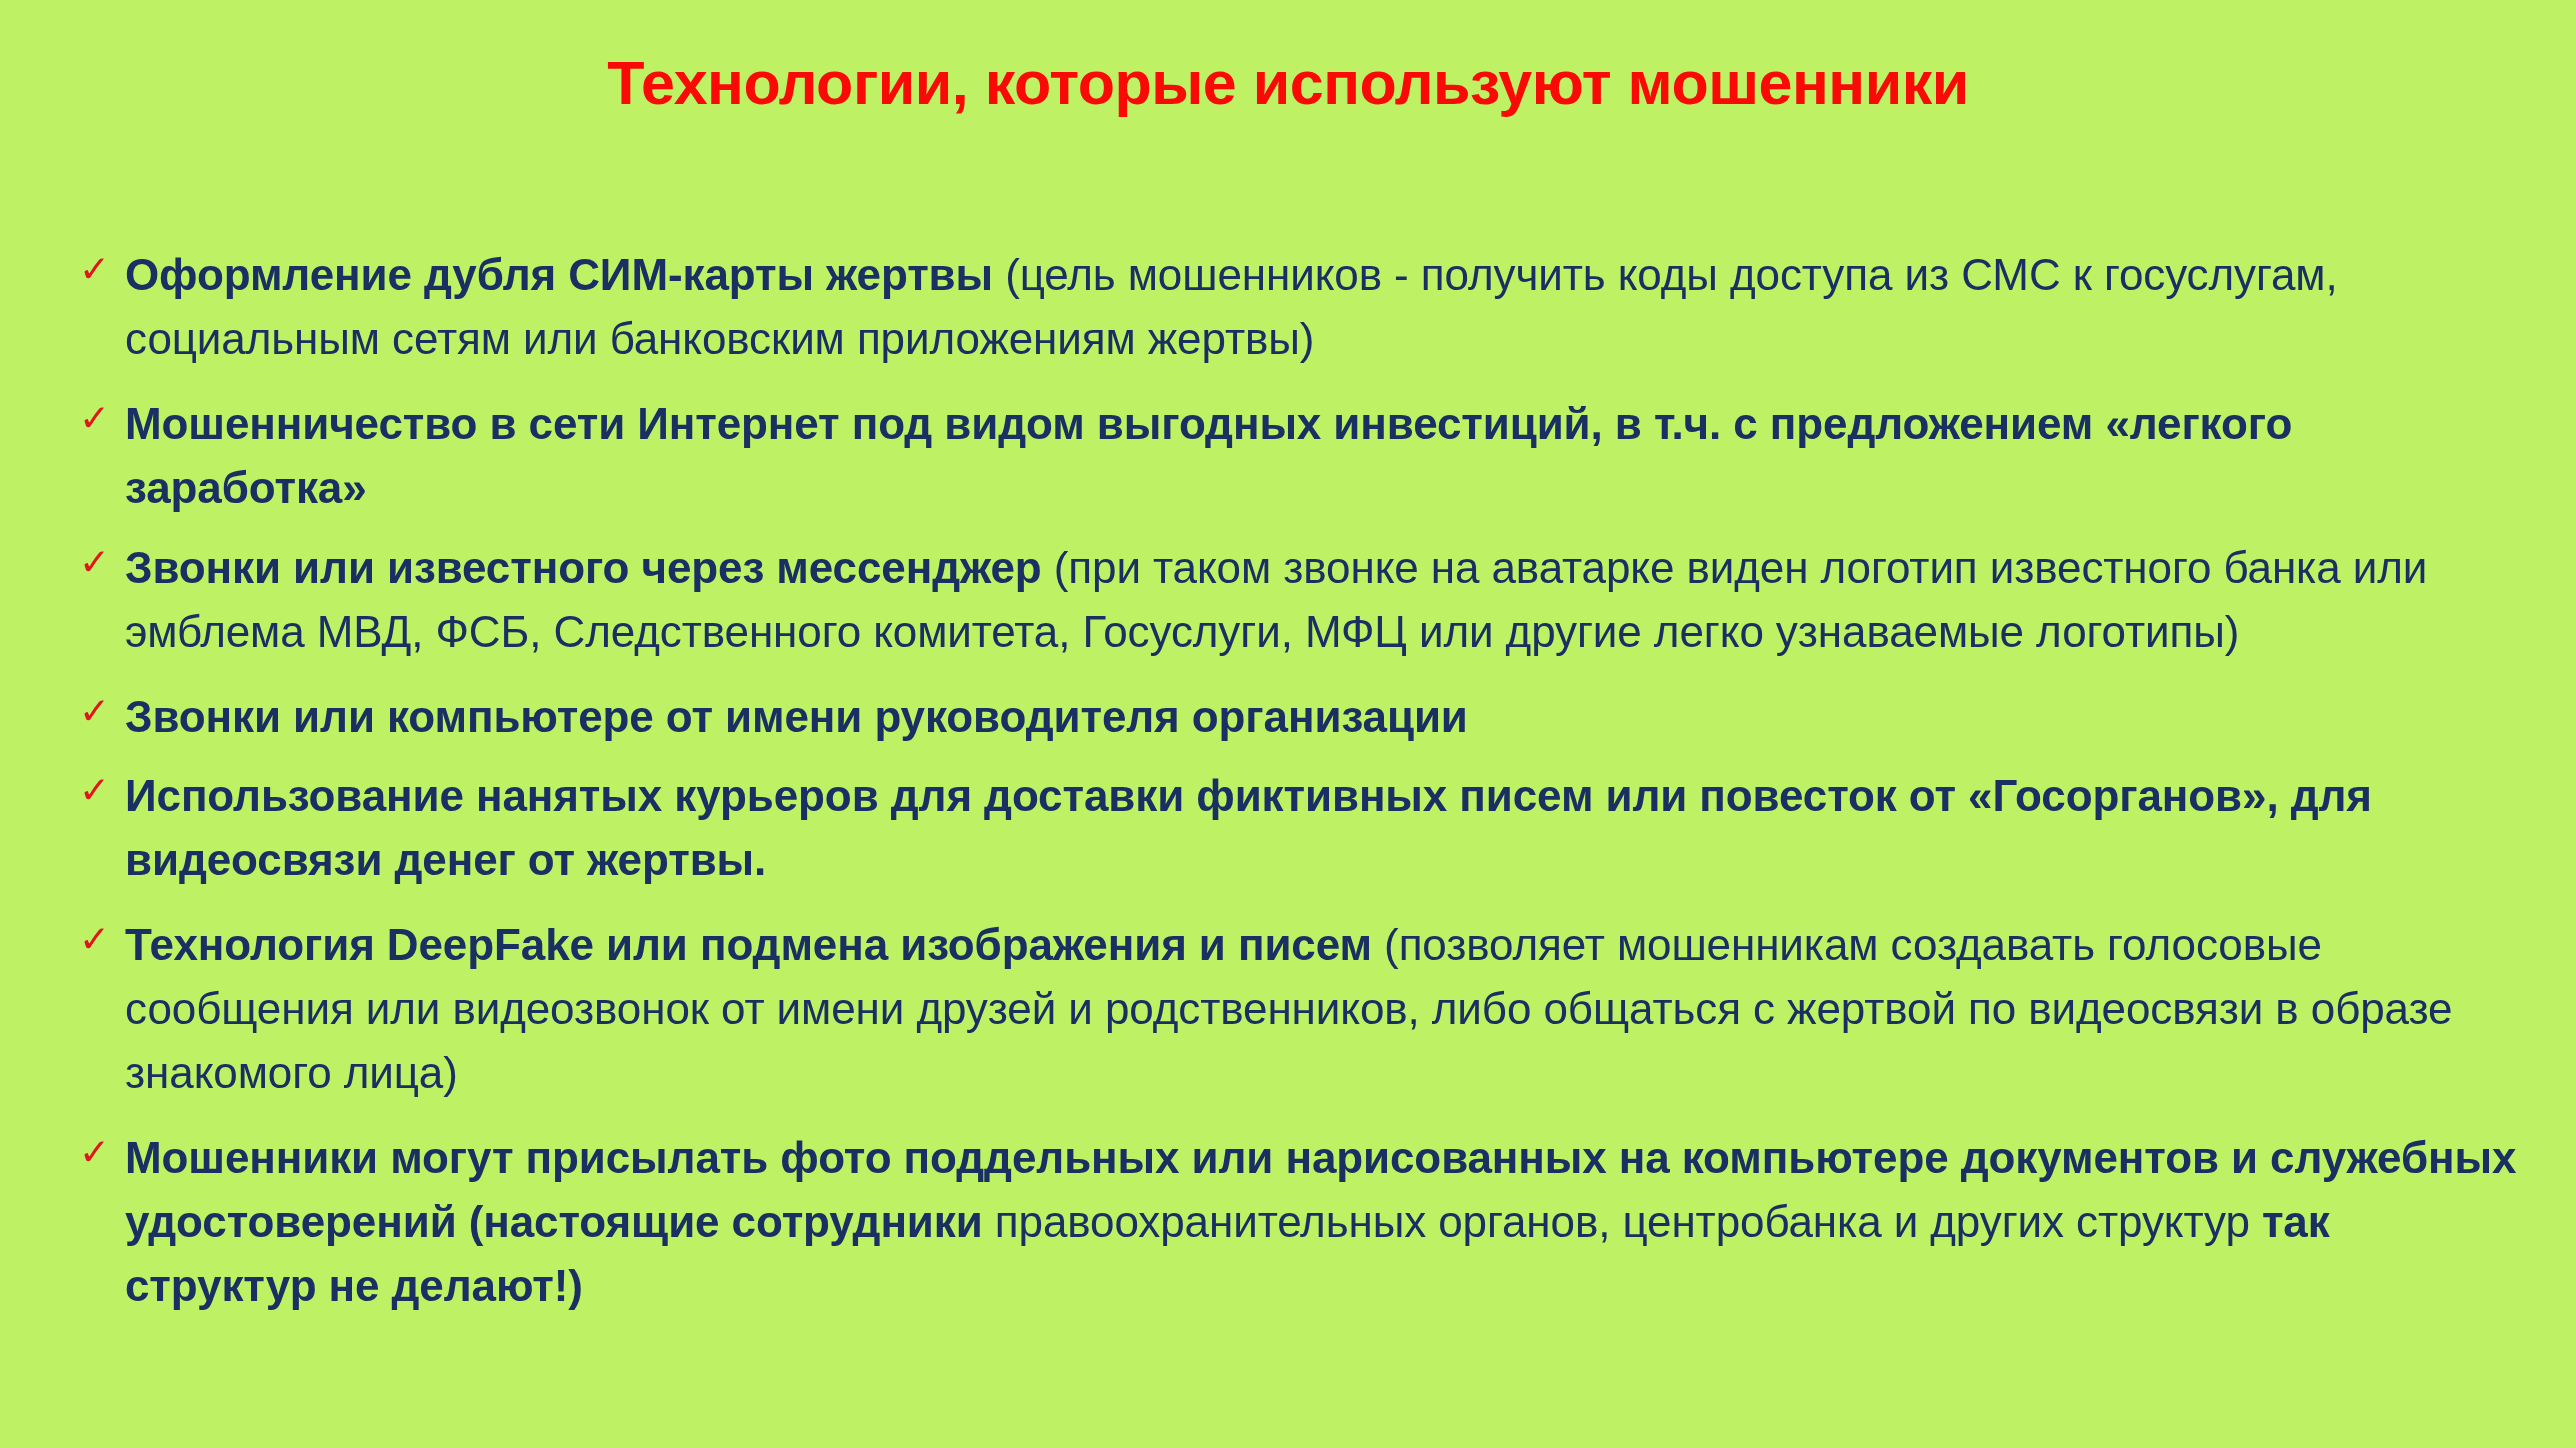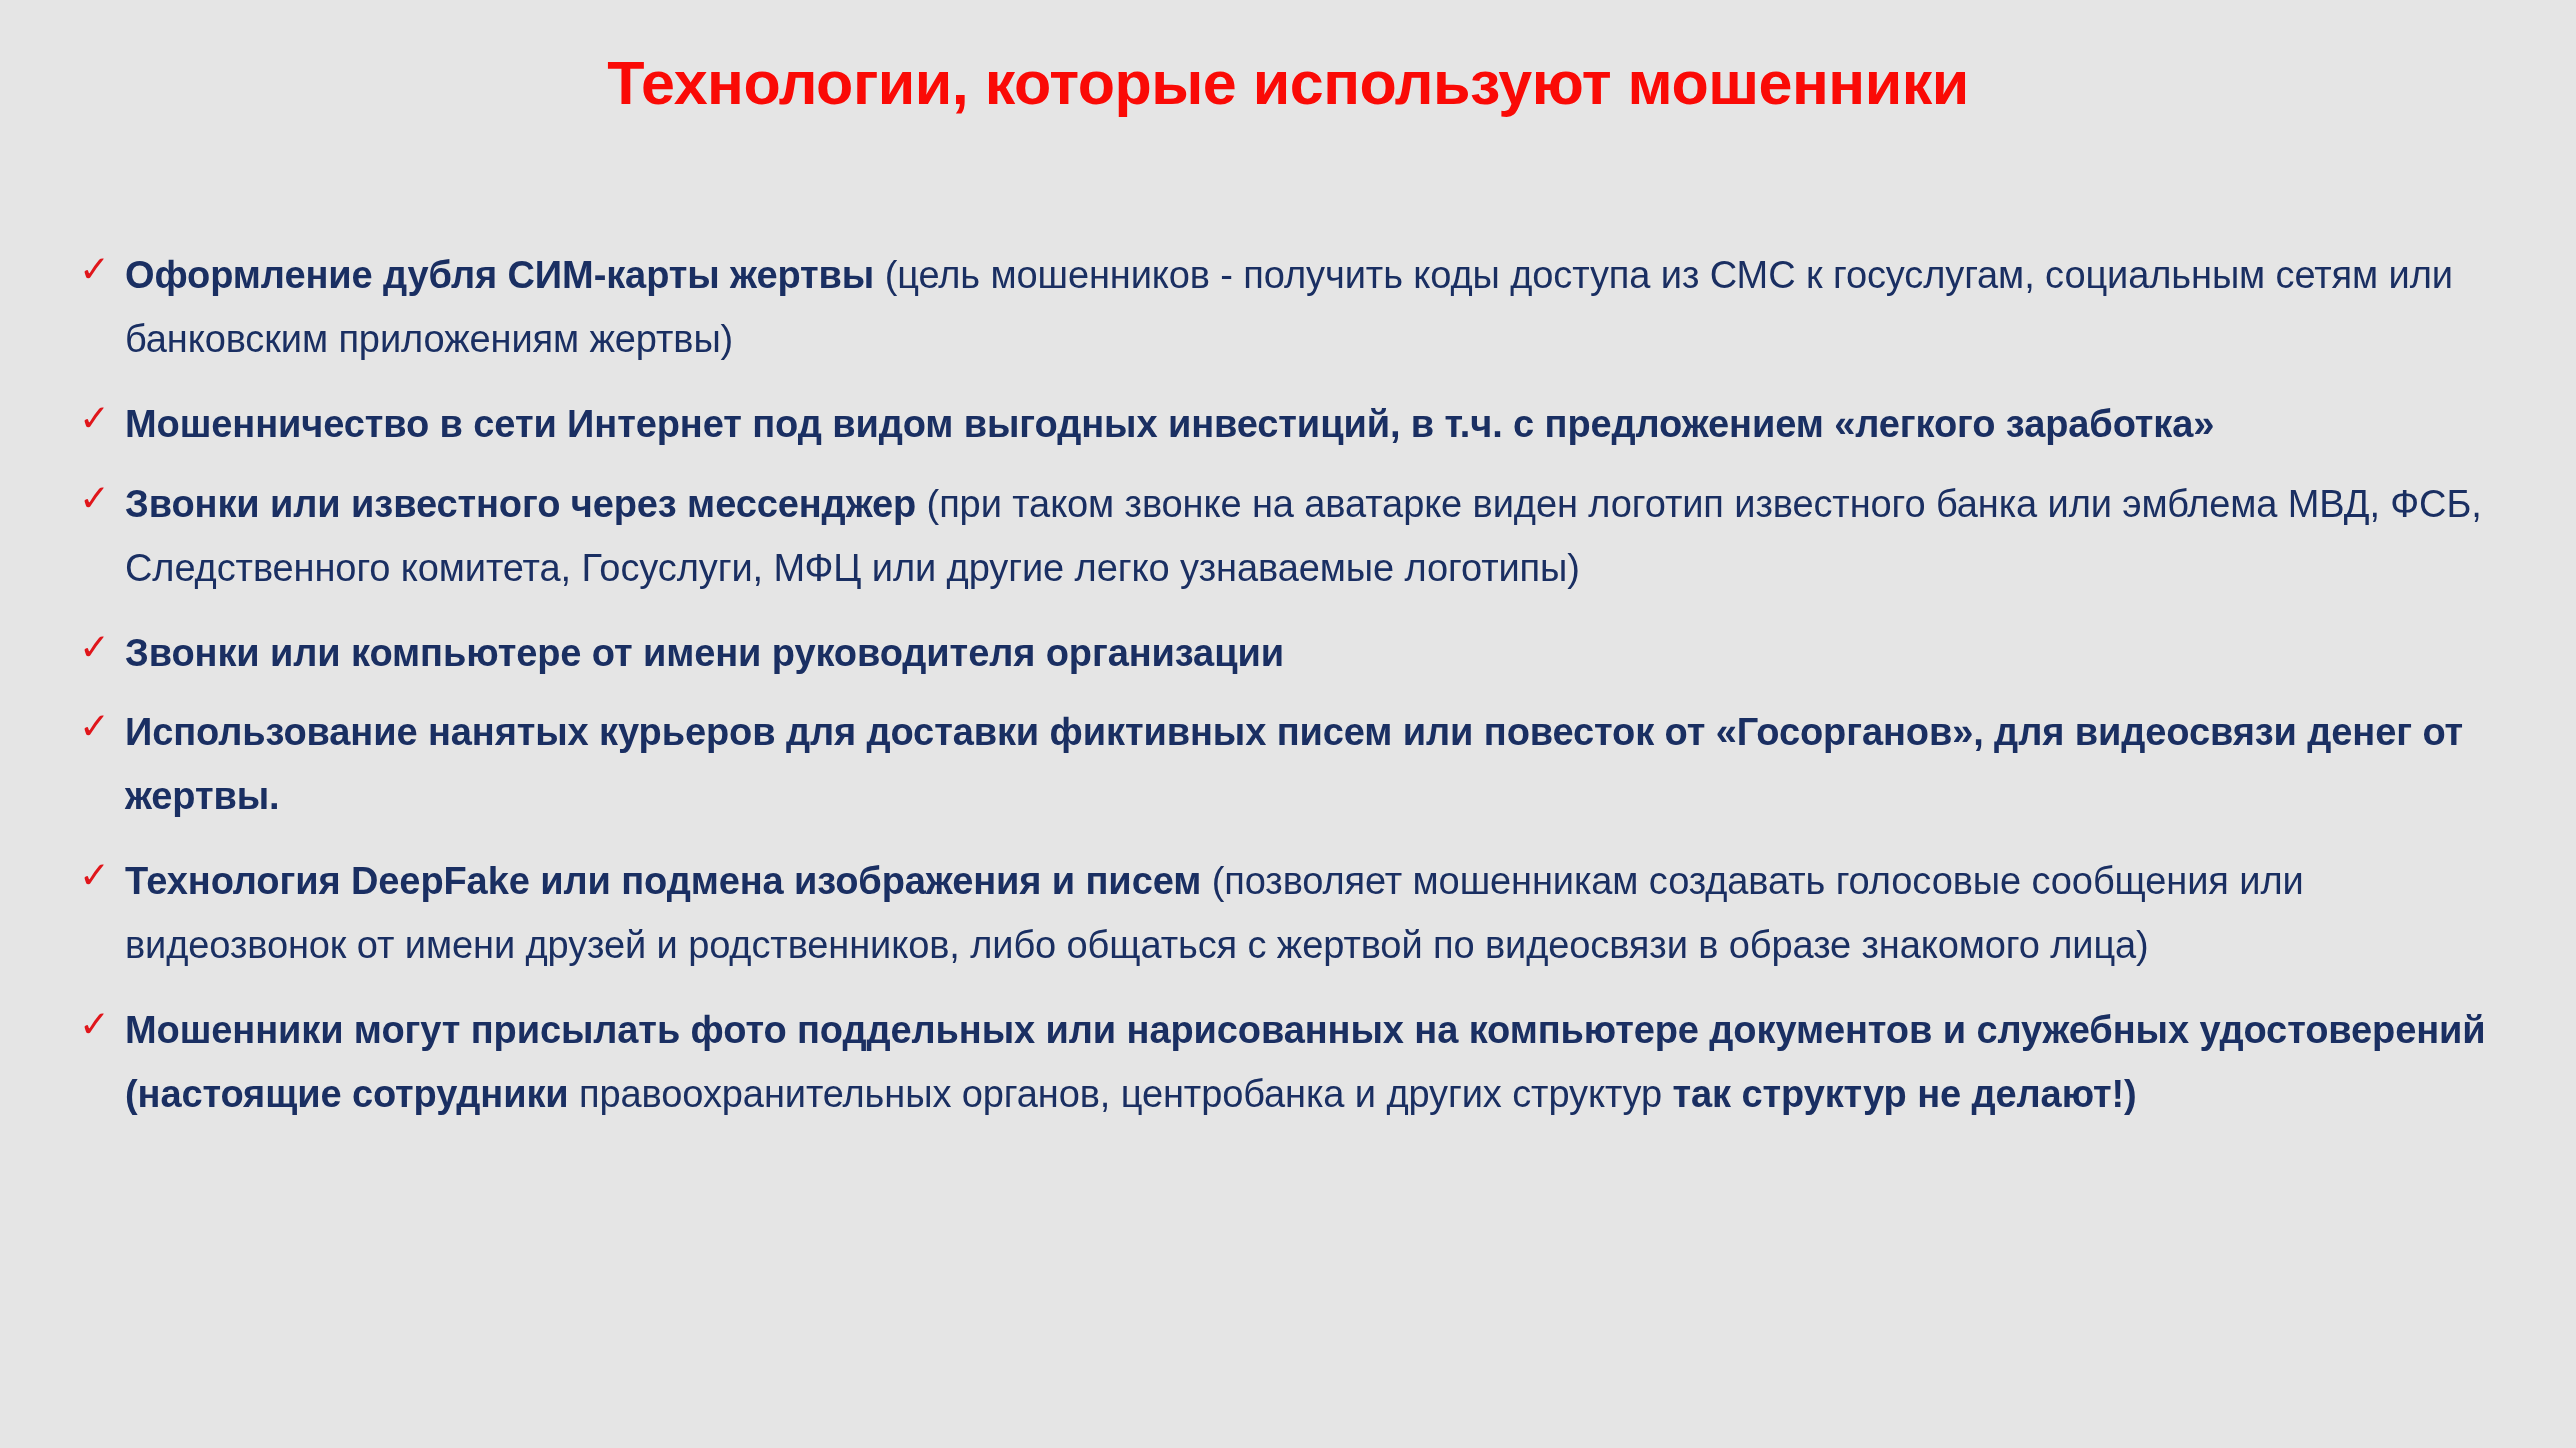--- a/index.html
+++ b/index.html
@@ -12,21 +12,21 @@
     height: 1449px;
     font-family: "Liberation Sans", "DejaVu Sans", sans-serif;
     -webkit-font-smoothing: antialiased;
     overflow: hidden;
   }
 
   #slide {
     position: relative;
     width: 2576px;
     height: 1449px;
-    background: #e5e5e5;
+    background: #bef264;
     box-sizing: border-box;
   }
 
   
   #slide-title {
     position: absolute;
     top: 50px;
     left: 0;
     width: 2576px;
     text-align: center;
@@ -61,21 +61,21 @@
     font-weight: normal;
     text-align: left;
     padding-left: 3.9px;
     box-sizing: border-box;
     font-family: "DejaVu Sans", sans-serif;
   }
 
   .bullet-text {
     flex: 1 1 auto;
     color: #1A2F62;
-    font-size: 38px;
+    font-size: 44px;
     line-height: 64px;
     text-align: left;
     letter-spacing: -0.1px;
   }
 
   .bullet-text b {
     font-weight: bold;
   }
 
   .bullet-text .reg {

